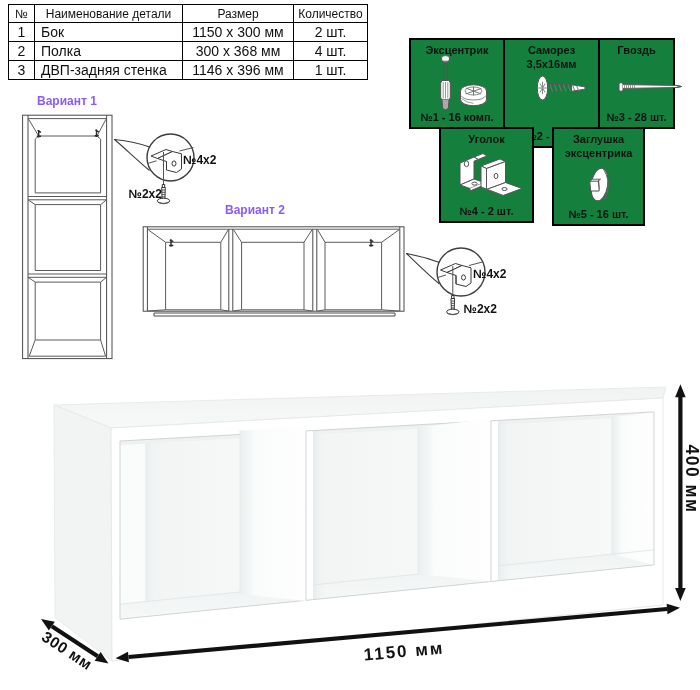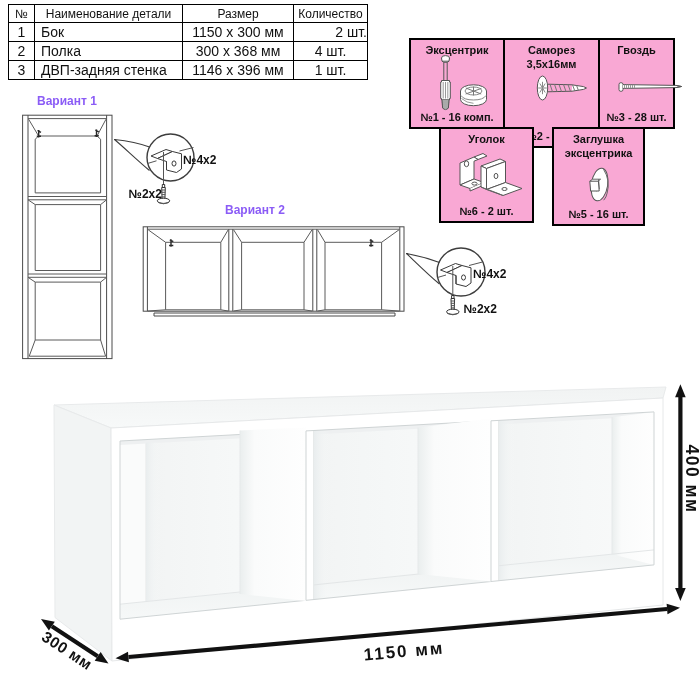--- a/index.html
+++ b/index.html
@@ -1,20 +1,20 @@
 <!DOCTYPE html>
 <html><head>
 <meta charset="utf-8">
 <style>
   html,body{margin:0;padding:0;background:#fff;}
   #page{position:relative;width:700px;height:690px;background:#fff;overflow:hidden;
         font-family:"Liberation Sans",sans-serif;}
   table.parts{position:absolute;left:8px;top:4px;border-collapse:collapse;}
   table.parts td{border:1px solid #000;color:#111;white-space:nowrap;overflow:hidden;padding:0;}
-  .hw{position:absolute;border:2px solid #000;background:#f9a8d4;box-sizing:border-box;
+  .hw{position:absolute;border:2px solid #000;background:#15803d;box-sizing:border-box;
       text-align:center;color:#111;}
   .hw .t{font-weight:bold;font-size:11px;line-height:13.5px;margin-top:4px;}
   .hw .c{position:absolute;bottom:4px;left:0;right:0;font-weight:bold;font-size:11px;}
   .vlabel{position:absolute;font-weight:bold;font-size:12px;color:#8b5cf6;}
 </style>
 </head>
 <body>
 <div id="page">
 
 <table class="parts">
@@ -22,21 +22,21 @@
         <tr style="height:18px;font-size:12px;">
     <td style="width:25px;text-align:center">№</td>
     <td style="width:147px;text-align:center">Наименование детали</td>
     <td style="width:110px;text-align:center">Размер</td>
     <td style="width:73px;text-align:center">Количество</td>
   </tr>
   <tr style="height:19px;font-size:14px">
     <td style="text-align:center">1</td>
     <td style="padding-left:6px">Бок</td>
     <td style="text-align:center">1150 х 300 мм</td>
-    <td style="text-align:right">2 шт.</td>
+    <td style="text-align:center">2 шт.</td>
   </tr>
   <tr style="height:19px;font-size:14px">
     <td style="text-align:center">2</td>
     <td style="padding-left:6px">Полка</td>
     <td style="text-align:center">300 х 368 мм</td>
     <td style="text-align:center">4 шт.</td>
   </tr>
   <tr style="height:19px;font-size:14px">
     <td style="text-align:center">3</td>
     <td style="padding-left:6px">ДВП-задняя стенка</td>
@@ -104,21 +104,21 @@
     <ellipse cx="25.5" cy="14.8" rx="2.2" ry="2.9" fill="#fff"></ellipse>
     <ellipse cx="33.5" cy="34.6" rx="2.6" ry="1.5" fill="#fff"></ellipse>
     <path d="M40 17 L59 10 L64.5 12.5 L45.5 19.5 Z" fill="#fff"></path>
     <path d="M45.5 19.5 L64.5 12.5 L64.5 33.5 L45.5 40.5 Z" fill="#fff"></path>
     <path d="M40 17 L45.5 19.5 L45.5 40.5 L40 38 Z" fill="#fff"></path>
     <path d="M45.5 40.5 L64.5 33.5 L81 39.5 L62 46.5 Z" fill="#fff"></path>
     <path d="M40 38 L56.5 44.2 L62 46.5" stroke="#666"></path>
     <ellipse cx="63.5" cy="40" rx="2.6" ry="1.5" fill="#fff"></ellipse>
     <ellipse cx="55" cy="27" rx="1.9" ry="2.6" fill="#fff"></ellipse>
   </svg>
-  <div class="c">№6 - 2 шт.</div>
+  <div class="c">№4 - 2 шт.</div>
 </div>
 
 <div class="hw" style="left:552px;top:127px;width:93px;height:99px;">
   <div class="t">Заглушка<br>эксцентрика</div>
 
   <svg width="93" height="52" viewBox="0 0 93 52" style="position:absolute;left:0;top:26px" fill="none" stroke="#555" stroke-width="1">
     <ellipse cx="45.5" cy="29.5" rx="8.2" ry="16.5" transform="rotate(9 45.5 29.5)" fill="#fff"></ellipse>
     <path d="M49.5 14.2 a30 30 0 0 1 3.6 24 a14 14 0 0 1 -3.4 7" stroke="#666"></path>
     <path d="M35.8 26.2 l2.8 -2 h8 l-2.6 2 M44.6 24.2 l0.6 9.8 -2.6 2" fill="#fff" stroke="#666"></path>
     <path d="M35.8 26.2 h8.6 l0.8 9.8 h-8.6 z" fill="#fff"></path>

